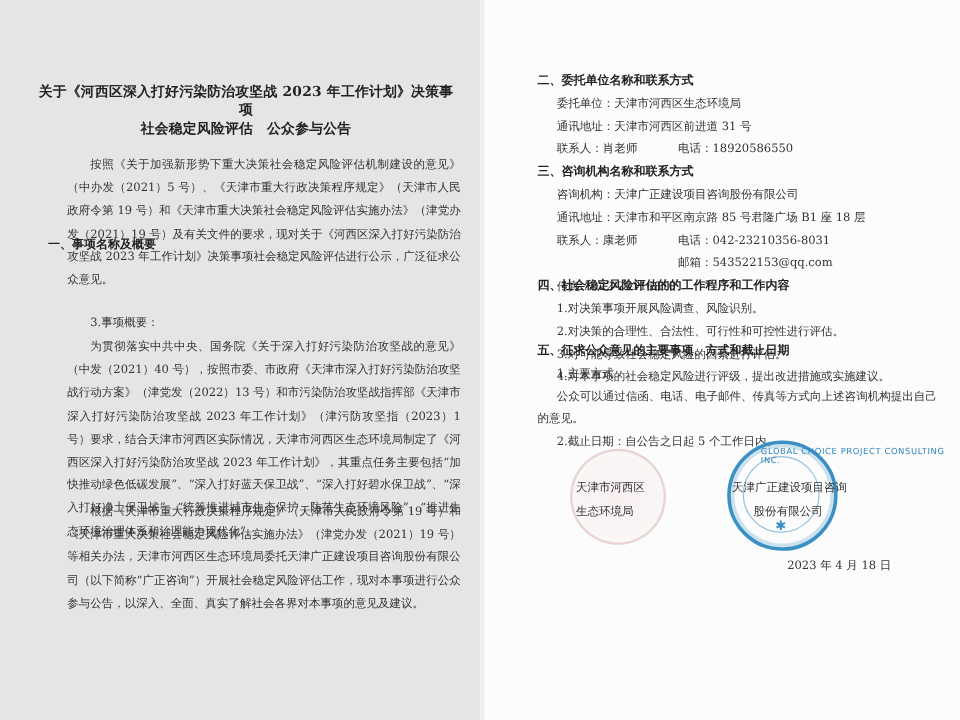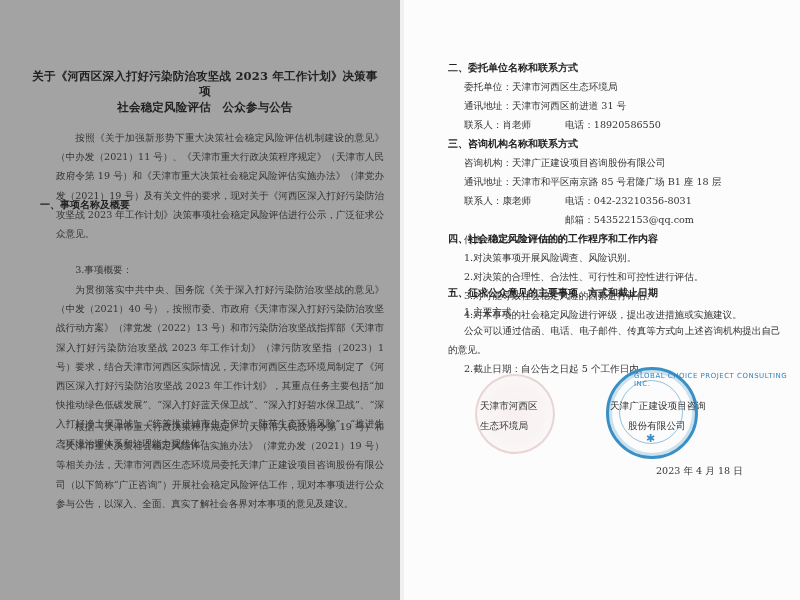--- a/index.html
+++ b/index.html
@@ -4,21 +4,21 @@
 <style>
   html, body { margin: 0; padding: 0; }
   body {
     width: 800px; height: 600px; overflow: hidden;
     background: #f7f7f7;
     font-family: "DejaVu Serif", "Liberation Serif", serif;
     color: #2a2a2a;
     position: relative;
   }
   .page {
-    position: absolute; top: 0; height: 600px; background: #a3a3a3;
+    position: absolute; top: 0; height: 600px; background: #e5e5e5;
   }
   .page.left { left: 0; width: 400px; }
   .page.right { left: 404px; width: 396px; background: #fcfcfc; }
   .gutter { position: absolute; left: 400px; top: 0; width: 4px; height: 600px; background: #f0f0f0; }
 
   .title {
     position: absolute; left: 30px; width: 350px; text-align: center;
     font-weight: bold; font-size: 11.5px; color: #222; letter-spacing: 0.2px;
   }
   .t1 { top: 69px; }
@@ -62,21 +62,21 @@
   .sign { position: absolute; font-size: 9.6px; color: #333; }
   .date { position: absolute; left: 656px; top: 465px; font-size: 9.6px; color: #333; }
 </style>
 </head>
 <body>
 
 <div class="page left">
   <div class="title t1">关于《河西区深入打好污染防治攻坚战 2023 年工作计划》决策事项</div>
   <div class="title t2">社会稳定风险评估　公众参与公告</div>
 
-  <div class="para indent" style="top:128px;">按照《关于加强新形势下重大决策社会稳定风险评估机制建设的意见》（中办发（2021）11 号）、《天津市重大行政决策程序规定》（天津市人民政府令第 19 号）和《天津市重大决策社会稳定风险评估实施办法》（津党办发（2021）19 号）及有关文件的要求，现对关于《河西区深入打好污染防治攻坚战 2023 年工作计划》决策事项社会稳定风险评估进行公示，广泛征求公众意见。</div>
+  <div class="para indent" style="top:128px;">按照《关于加强新形势下重大决策社会稳定风险评估机制建设的意见》（中办发（2021）5 号）、《天津市重大行政决策程序规定》（天津市人民政府令第 19 号）和《天津市重大决策社会稳定风险评估实施办法》（津党办发（2021）19 号）及有关文件的要求，现对关于《河西区深入打好污染防治攻坚战 2023 年工作计划》决策事项社会稳定风险评估进行公示，广泛征求公众意见。</div>
   <div class="para h1" style="top:195px; left:40px;">一、事项名称及概要</div>
   <div class="para indent" style="top:260px;">3.事项概要：</div>
   <div class="para indent" style="top:280px;">为贯彻落实中共中央、国务院《关于深入打好污染防治攻坚战的意见》（中发（2021）40 号），按照市委、市政府《天津市深入打好污染防治攻坚战行动方案》（津党发（2022）13 号）和市污染防治攻坚战指挥部《天津市深入打好污染防治攻坚战 2023 年工作计划》（津污防攻坚指（2023）1 号）要求，结合天津市河西区实际情况，天津市河西区生态环境局制定了《河西区深入打好污染防治攻坚战 2023 年工作计划》，其重点任务主要包括“加快推动绿色低碳发展”、“深入打好蓝天保卫战”、“深入打好碧水保卫战”、“深入打好净土保卫战”、“统筹推进城市生态保护，防范生态环境风险”、“推进生态环境治理体系和治理能力现代化”。</div>
   <div class="para indent" style="top:417px;">根据《天津市重大行政决策程序规定》（天津市人民政府令第 19 号）和《天津市重大决策社会稳定风险评估实施办法》（津党办发（2021）19 号）等相关办法，天津市河西区生态环境局委托天津广正建设项目咨询股份有限公司（以下简称“广正咨询”）开展社会稳定风险评估工作，现对本事项进行公众参与公告，以深入、全面、真实了解社会各界对本事项的意见及建议。</div>
 </div>
 
 <div class="gutter"></div>
 
 <div class="page right"></div>
 

